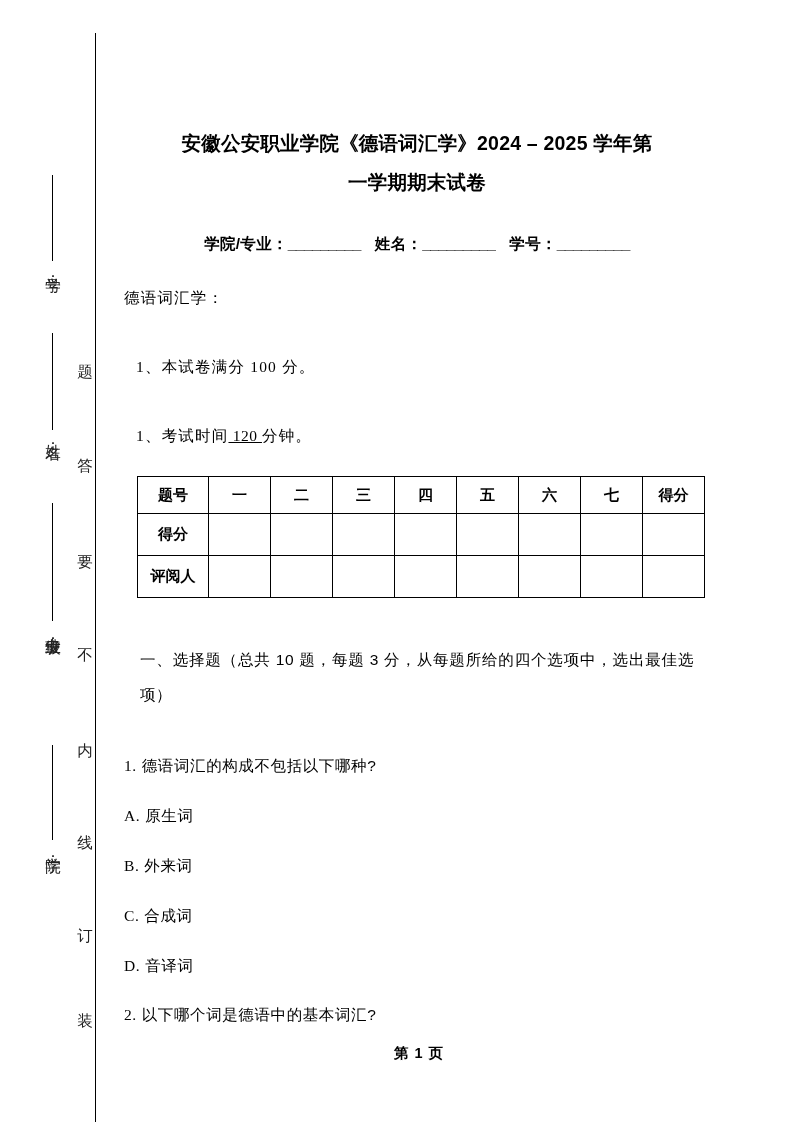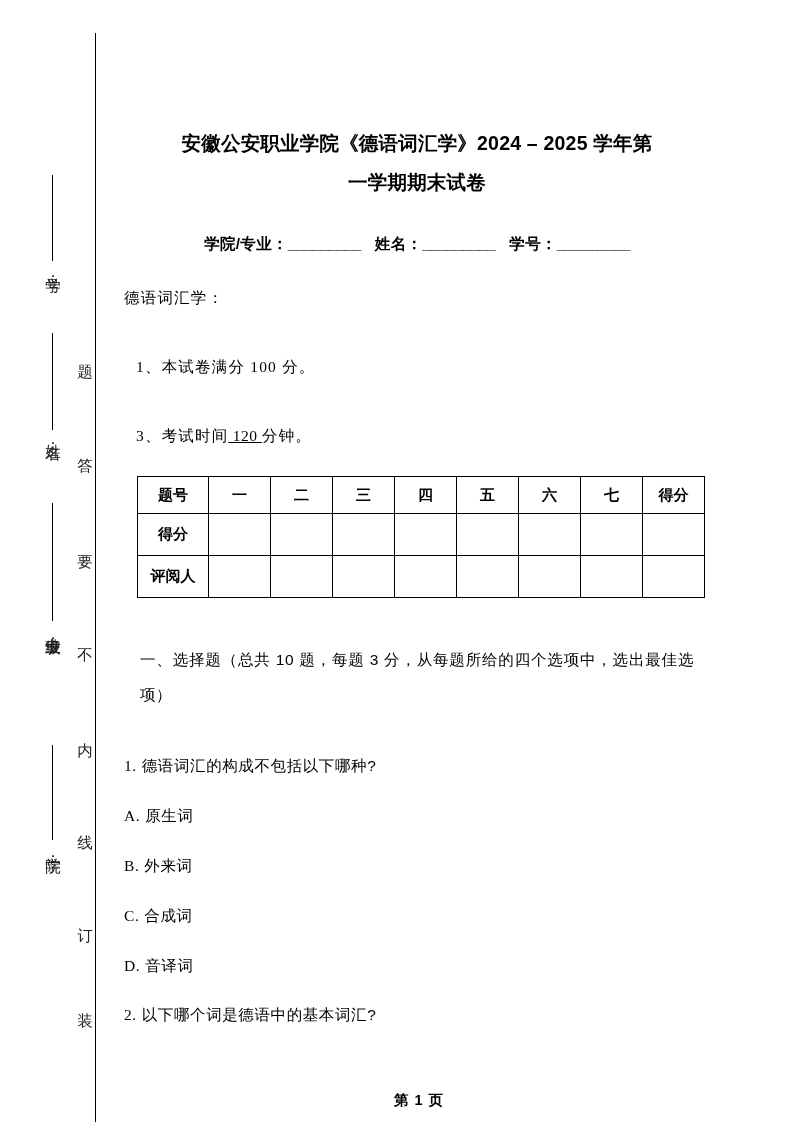--- a/index.html
+++ b/index.html
@@ -192,21 +192,21 @@
     font-family: "Liberation Sans", "DejaVu Sans", sans-serif;
   }
   .option .olet {
     font-family: "Liberation Serif", "DejaVu Serif", serif;
   }
 
   
   .footer {
     position: absolute;
     left: 126px;
-    top: 1091px;
+    top: 1044px;
     width: 586px;
     text-align: center;
     font-size: 14.5px;
     font-weight: bold;
     letter-spacing: 1px;
     font-family: "Liberation Sans", "DejaVu Sans", sans-serif;
   }
 </style>
 </head>
 <body>
@@ -247,21 +247,21 @@
       <span>学院/专业：</span><span class="blank">_________</span><span class="gap"></span><span>姓名：</span><span class="blank">_________</span><span class="gap"></span><span>学号：</span><span class="blank">_________</span>
     </p>
 
     <p class="notes-head">德语词汇学：</p>
 
     <p class="note">
       <span>1、本试卷满分 100 分。</span>
     </p>
 
     <p class="note">
-      <span>3、考试时间</span><span class="ul"> 120 </span><span>分钟。</span>
+      <span>1、考试时间</span><span class="ul"> 120 </span><span>分钟。</span>
     </p>
 
     <table class="score">
       <tbody>
         <tr>
           <td class="rowhead">题号</td>
           <td class="col">一</td>
           <td class="col">二</td>
           <td class="col">三</td>
           <td class="col">四</td>

